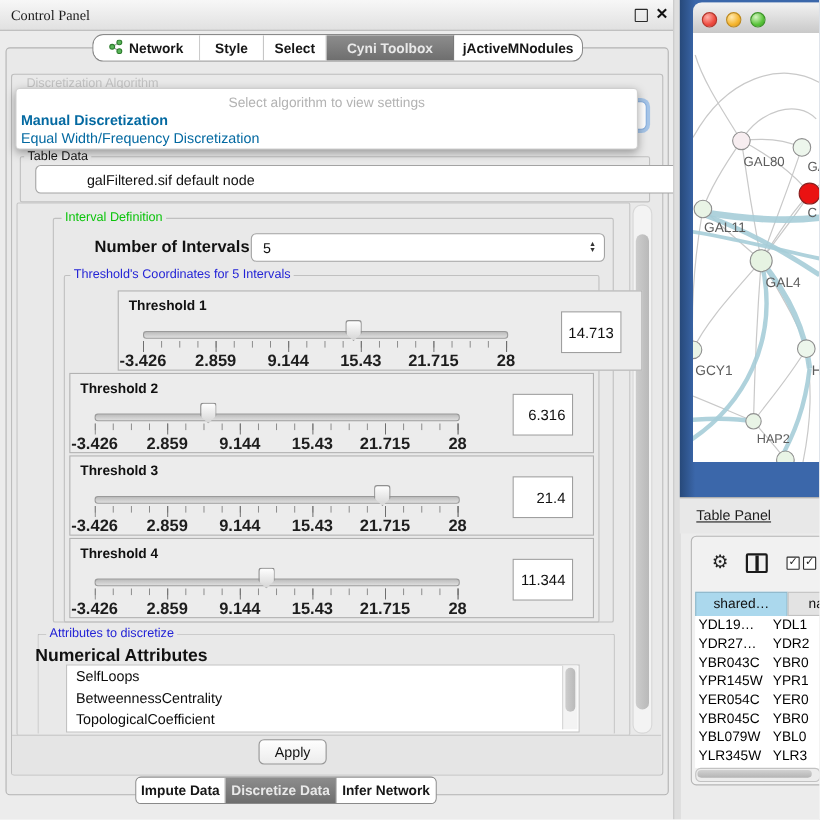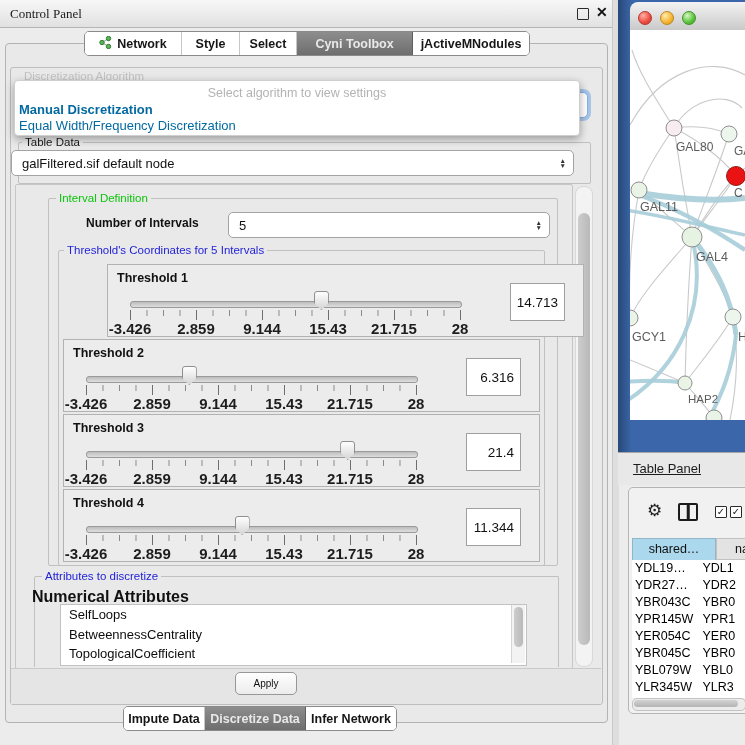--- a/index.html
+++ b/index.html
@@ -51,21 +51,21 @@
   .scalelbl{position:absolute;top:55px;transform:translateX(-50%);font-size:15px;font-weight:700;color:#1d1d1d;white-space:nowrap;}
   .valuebox{position:absolute;left:402px;top:18px;width:55px;height:38px;background:#fff;border:1px solid #9f9f9f;
             font-size:13.5px;text-align:right;line-height:38px;padding-right:6px;box-sizing:border-box;}
   
   .attrlist{left:60px;top:604px;width:465px;height:60px;background:#fff;border:1px solid #c2c2c2;overflow:hidden;}
   .attrlist .it{padding-left:8px;font-size:13px;line-height:19.5px;color:#0d0d0d;white-space:nowrap;}
   .vscroll{position:absolute;background:#f3f3f3;border-left:1px solid #d5d5d5;}
   .vthumb{position:absolute;left:1.5px;background:linear-gradient(90deg,#cdcdcd,#b9b9b9);border-radius:6px;}
   
   .button{position:absolute;background:linear-gradient(#fefefe,#ececec);border:1px solid #979797;border-radius:5px;
-          font-size:10px;text-align:center;color:#111;}
+          font-size:13px;text-align:center;color:#111;}
   
   .divider{left:612px;top:0;width:6px;height:745px;background:#dedede;border-left:1px solid #c9c9c9;}
   .netarea{left:618px;top:0;width:127px;height:452px;background:linear-gradient(90deg,#27497a,#3b67aa 14px);}
   .wintitle{left:630px;top:2px;width:115px;height:28px;background:linear-gradient(#f3f3f3,#c9c9c9);
             border-radius:8px 0 0 0;border-bottom:1px solid #9a9a9a;}
   .light{position:absolute;top:9px;width:12px;height:12px;border-radius:50%;}
   .canvas{left:630px;top:30px;width:115px;height:390px;background:#fff;overflow:hidden;}
   .tp-title{left:618px;top:452px;width:127px;height:32px;background:#e8e8e8;border-top:1px solid #a6a6a6;}
   .tp-panel{left:628px;top:487px;width:122px;height:225px;background:#f1f1f1;border:1px solid #b5b5b5;border-radius:5px;}
   .colsicon{position:absolute;width:16px;height:14px;border:2.5px solid #1b1b1b;border-radius:2px;}
@@ -86,21 +86,21 @@
 
 <div class="screen">
 
   <div class="abs titlebar">
     <span class="t">Control Panel</span>
     <span class="wbtn-float"></span>
     <span class="wbtn-close">✕</span>
   </div>
 
   <div class="abs outerpane"></div>
-  <div class="abs segbar" style="left:84px;top:31px;z-index:10;" id="topTabs">
+  <div class="abs segbar" style="left:84px;top:31px;z-index:10;border-radius:10px;" id="topTabs">
       <div class="seg" style="width: 96px;">
         <span><svg width="13" height="13" viewBox="0 0 13 13">
             <path d="M9.5,2.5 L3,6.5 L9.5,10.5" stroke="#9a9a9a" fill="none"></path>
             <circle cx="9.5" cy="2.5" r="2.2" fill="#5ab55a" stroke="#2e7d2e"></circle>
             <circle cx="3" cy="6.5" r="2.2" fill="#5ab55a" stroke="#2e7d2e"></circle>
             <circle cx="9.5" cy="10.5" r="2.2" fill="#5ab55a" stroke="#2e7d2e"></circle>
           </svg></span>
         <span>Network</span>
       </div>
       <div class="seg" style="width: 57px;">
@@ -128,37 +128,37 @@
   </div>
 
   <div class="abs dropdown">
     <div class="dd-hint">Select algorithm to view settings</div>
     <div class="dd-opt" style="top:21px;font-weight:700;">Manual Discretization</div>
     <div class="dd-opt" style="top:37px;">Equal Width/Frequency Discretization</div>
   </div>
 
   <div class="groupbox" style="left:18px;top:142px;width:571px;height:40px;"></div>
   <span class="grouptitle" style="left:22px;top:136px;color:#161616;">Table Data</span>
-  <div class="combo" style="left:11px;top:150px;width:561px;height:24px;">
+  <div class="combo" style="left:32px;top:150px;width:561px;height:24px;padding-left:36px;">
     <span class="txt">galFiltered.sif default node</span>
     <span class="stepper">
         <span>▲</span>
         <span>▼</span>
       </span>
   </div>
 
   <div class="groupbox" style="left:15px;top:184px;width:556px;height:483px;border-color:#c6c6c6;"></div>
   <div class="vscroll" style="left:575px;top:186px;width:16px;height:479px;border:1px solid #d8d8d8;border-radius:8px;">
     <div class="vthumb" style="top:26px;width:12px;height:432px;"></div>
   </div>
 
   <div class="groupbox" style="left:48px;top:198px;width:508px;height:366px;"></div>
   <span class="grouptitle" style="left:56px;top:192px;color:#0bc40b;">Interval Definition</span>
 
-  <span class="abs" style="left:86px;top:216px;font-size:12px;font-weight:700;">Number of Intervals</span>
+  <span class="abs" style="left:86px;top:216px;font-size:15px;font-weight:700;">Number of Intervals</span>
   <div class="combo" style="left:228px;top:212px;width:320px;height:24px;">
     <span class="txt">5</span>
     <span class="stepper">
         <span>▲</span>
         <span>▼</span>
       </span>
   </div>
 
   <div class="groupbox" style="left:58px;top:250px;width:485px;height:314px;"></div>
   <span class="grouptitle" style="left:64px;top:244px;color:#2323d6;">Threshold's Coordinates for 5 Intervals</span>

